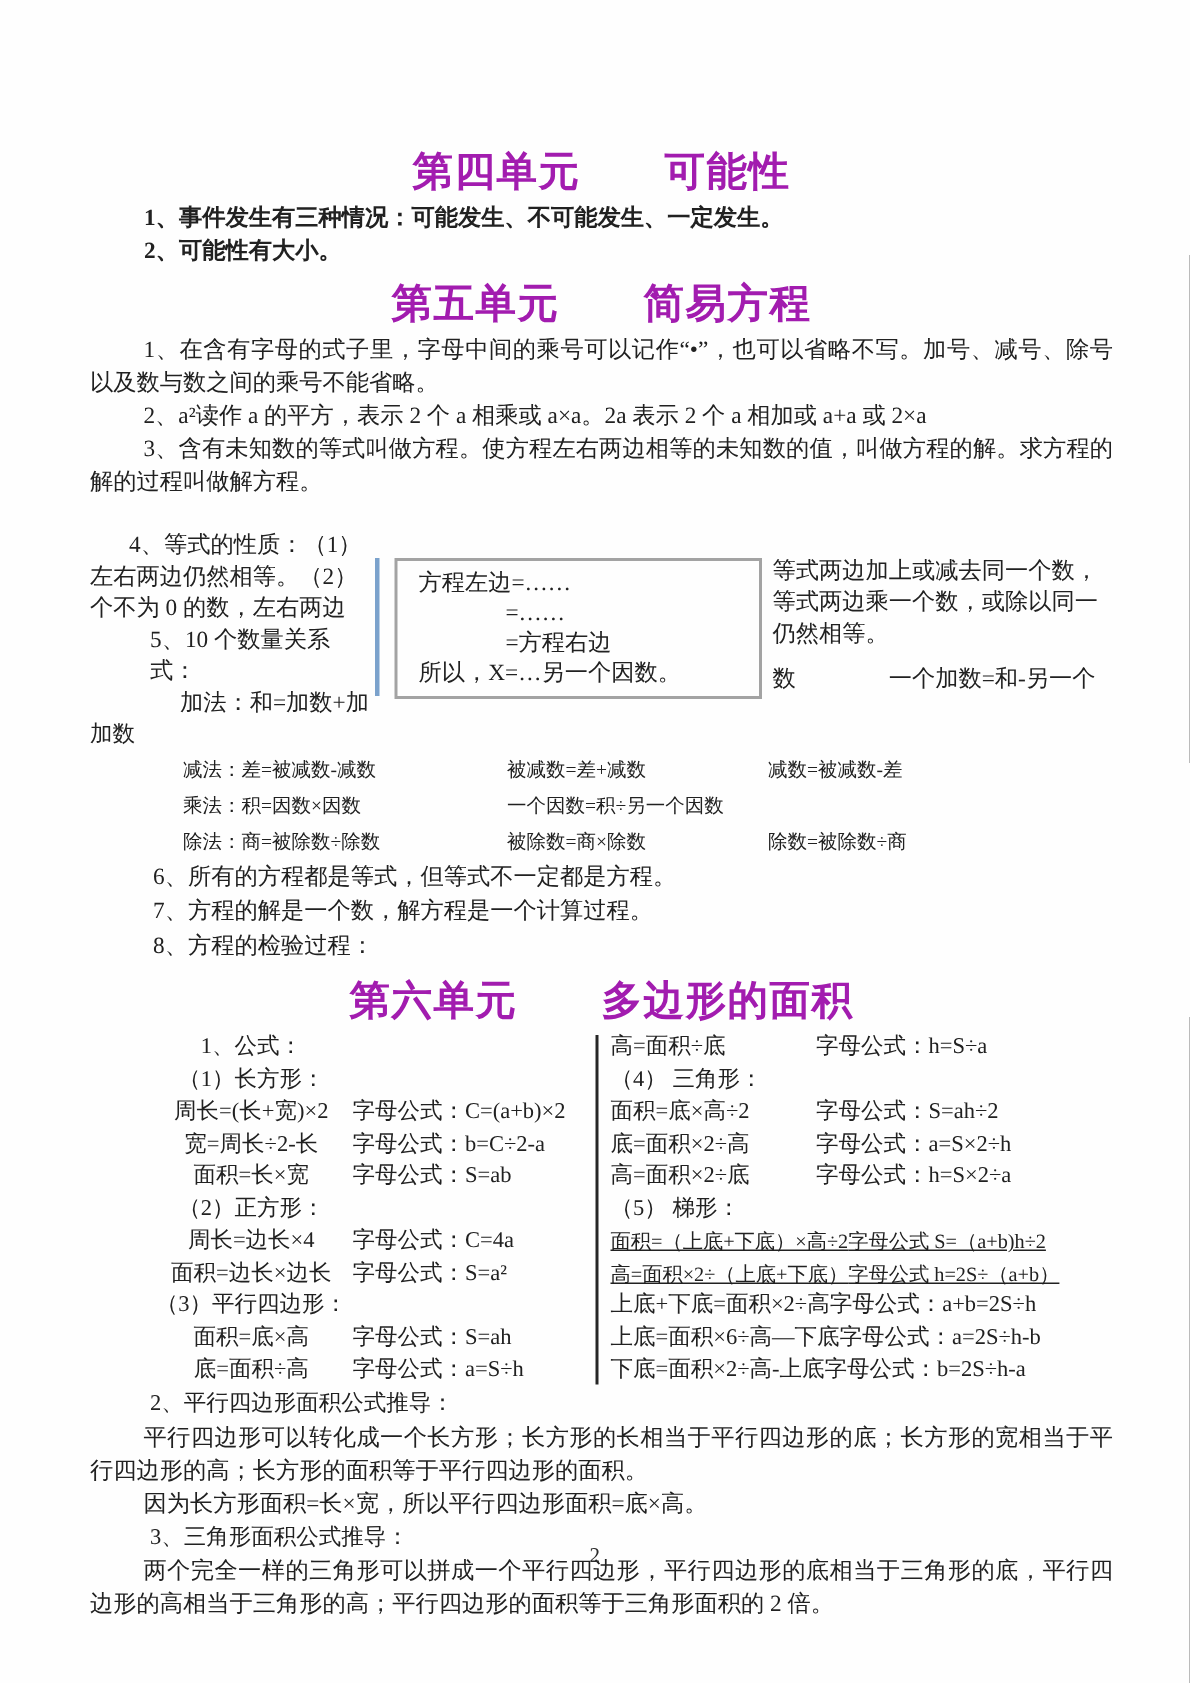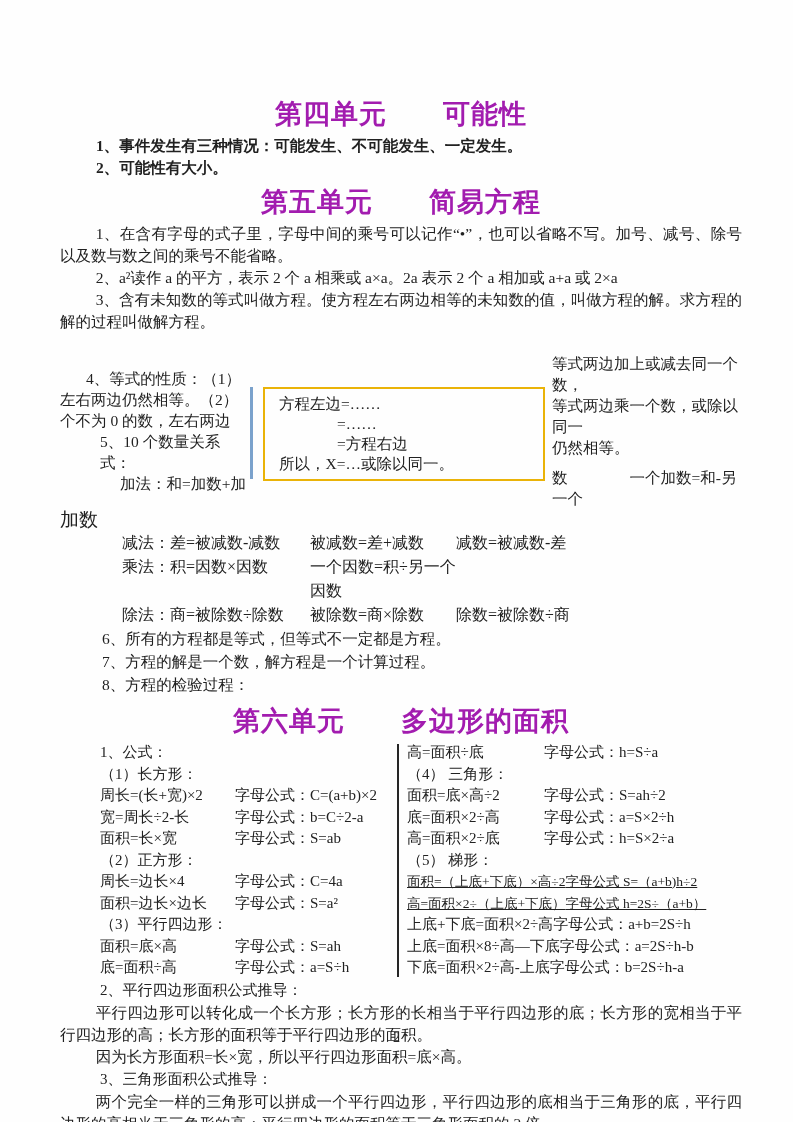--- a/index.html
+++ b/index.html
@@ -24,45 +24,45 @@
            text-align:justify; }
 
   
   .wrap { display:flex; align-items:center; margin-top:20px; }
   .wrap-left { width:188px; font-size:15.5px; line-height:21px; }
   .wl-ind1 { padding-left:26px; }
   .wl-ind2 { padding-left:40px; }
   .wl-ind3 { padding-left:60px; }
   .vline { width:3px; height:92px; background:#7ba2cc; margin:4px 10px 0 2px; flex:none; }
   .eqbox {
-    box-sizing:border-box; width:282px; flex:none; margin-top:6px;
-    border:2px solid #eab308; padding:5px 10px 5px 14px;
+    box-sizing:border-box; width:245px; flex:none; margin-top:6px;
+    border:2px solid #a3a3a3; padding:5px 10px 5px 14px;
     font-size:15.5px; line-height:20px;
   }
   .bx-ind { padding-left:58px; }
   .wrap-right { flex:1; padding-left:7px; font-size:15.5px; line-height:21px; }
   .wr-gap { margin-top:9px; }
 
-  .cont-line { font-size:19px; line-height:22px; }
-
-  .rel-row { display:flex; padding-left:62px; font-size:16px; line-height:24px;
-             white-space:pre-wrap; }
+  .cont-line { font-size:15px; line-height:22px; }
+
+  .rel-row { display:flex; padding-left:62px; font-size:13px; line-height:24px;
+             white-space:pre-wrap;gap:28px; }
   .rel-c1 { width:188px; flex:none; }
   .rel-c2 { width:146px; flex:none; }
 
   .num-line { font-size:15.5px; line-height:23px; padding-left:42px; }
 
   
   .formulas { display:flex; align-items:stretch; margin-top:2px; }
   .fcol-left  { width:337px; flex:none; }
   .fdiv { width:2px; background:#262626; flex:none; margin:2px 0; }
   .fcol-right { flex:1; padding-left:8px; }
   .frow { display:flex; font-size:15px; line-height:21.5px; white-space:pre; }
   .fcol-left  .frow { padding-left:40px; }
-  .fcol-left  .frow .f { min-width:135px; }
+  .fcol-left  .frow .f { min-width:135px;text-align:center; }
   .fcol-right .frow .f { min-width:137px; }
   .frow.small { font-size:13.5px;text-decoration:underline; }
 
   .der-head { font-size:15px; line-height:23px; padding-left:40px; }
   .der-para { font-size:15.5px; line-height:22px; text-indent:2.3em; margin:0;
               text-align:justify; }
 
   .page-num { position:absolute; top:1030px; left:0; width:100%;
               text-align:center; font-size:14px; color:#2a2a2a; }
 </style>
@@ -97,21 +97,21 @@
           <div>个不为 0 的数，左右两边</div>
           <div class="wl-ind2">5、10 个数量关系式：</div>
           <div class="wl-ind3">加法：和=加数+加</div>
         </div>
       <div class="vline"></div>
       <div class="eqbox">
 
       <div>方程左边=……</div>
           <div class="bx-ind">=……</div>
           <div class="bx-ind">=方程右边</div>
-          <div>所以，X=…或除以同一。</div>
+          <div>所以，X=…另一个因数。</div>
         </div>
       <div class="wrap-right">
 
       <div>等式两边加上或减去同一个数，</div>
           <div>等式两边乘一个数，或除以同一</div>
           <div>仍然相等。</div>
           <div class="wr-gap">数　　　　一个加数=和-另一个</div>
         </div>
     </div>
 
@@ -226,21 +226,21 @@
           </div>
           <div class="frow small">
             <span class="f">高=面积×2÷（上底+下底）</span>
             <span class="l">字母公式 h=2S÷（a+b）</span>
           </div>
           <div class="frow">
             <span class="f">上底+下底=面积×2÷高</span>
             <span class="l">字母公式：a+b=2S÷h</span>
           </div>
           <div class="frow">
-            <span class="f">上底=面积×8÷高—下底</span>
+            <span class="f">上底=面积×6÷高—下底</span>
             <span class="l">字母公式：a=2S÷h-b</span>
           </div>
           <div class="frow">
             <span class="f">下底=面积×2÷高-上底</span>
             <span class="l">字母公式：b=2S÷h-a</span>
           </div>
         </div>
     </div>
 
     <div class="der-head">2、平行四边形面积公式推导：</div>

